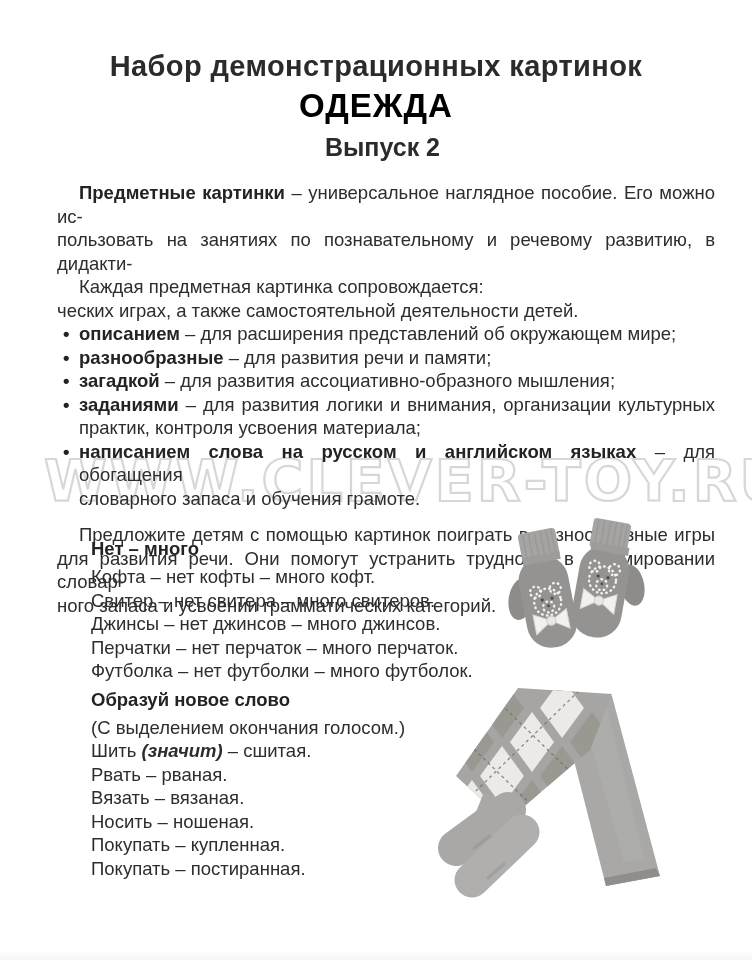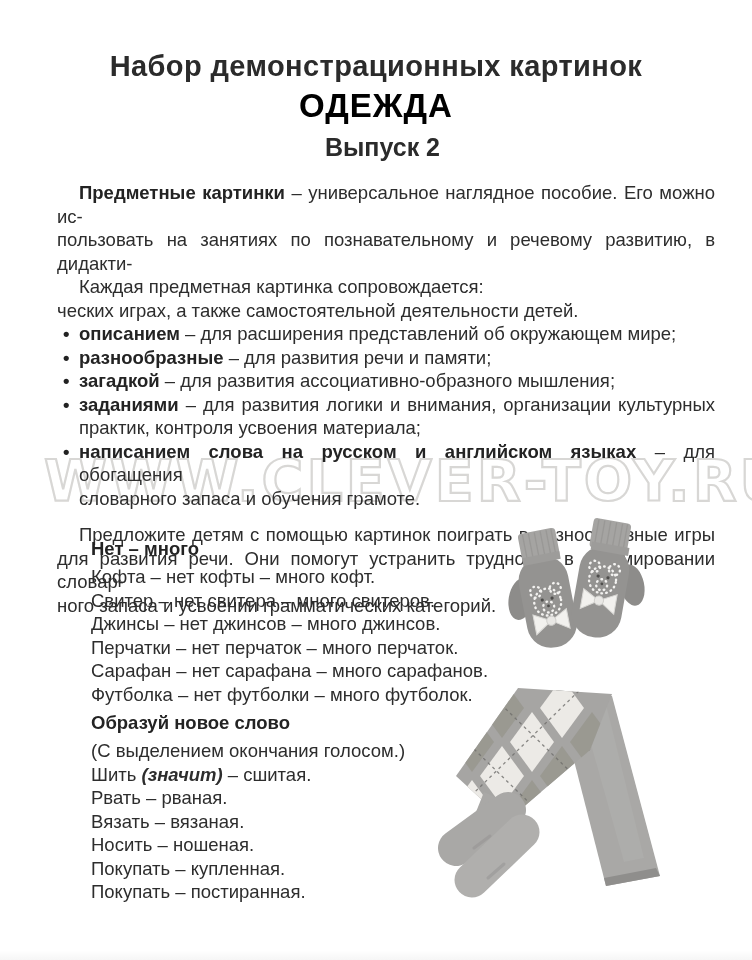--- a/index.html
+++ b/index.html
@@ -96,21 +96,20 @@
     <div class="ln">ного запаса и усвоении грамматических категорий.</div>
   </div>
 
   <div class="sections">
     <div class="sec1">
       <div class="sec-head">Нет – много</div>
       <div class="ln">Кофта – нет кофты – много кофт.</div>
       <div class="ln">Свитер – нет свитера – много свитеров.</div>
       <div class="ln">Джинсы – нет джинсов – много джинсов.</div>
       <div class="ln">Перчатки – нет перчаток – много перчаток.</div>
-      <div class="ln">Сарафан – нет сарафана – много сарафанов.</div>
       <div class="ln">Футболка – нет футболки – много футболок.</div>
     </div>
     <div class="sec2">
       <div class="sec-head">Образуй новое слово</div>
       <div class="ln">(С выделением окончания голосом.)</div>
       <div class="ln"><span>Шить </span><span class="it">(значит)</span><span> – сшитая.</span></div>
       <div class="ln">Рвать – рваная.</div>
       <div class="ln">Вязать – вязаная.</div>
       <div class="ln">Носить – ношеная.</div>
       <div class="ln">Покупать – купленная.</div>

